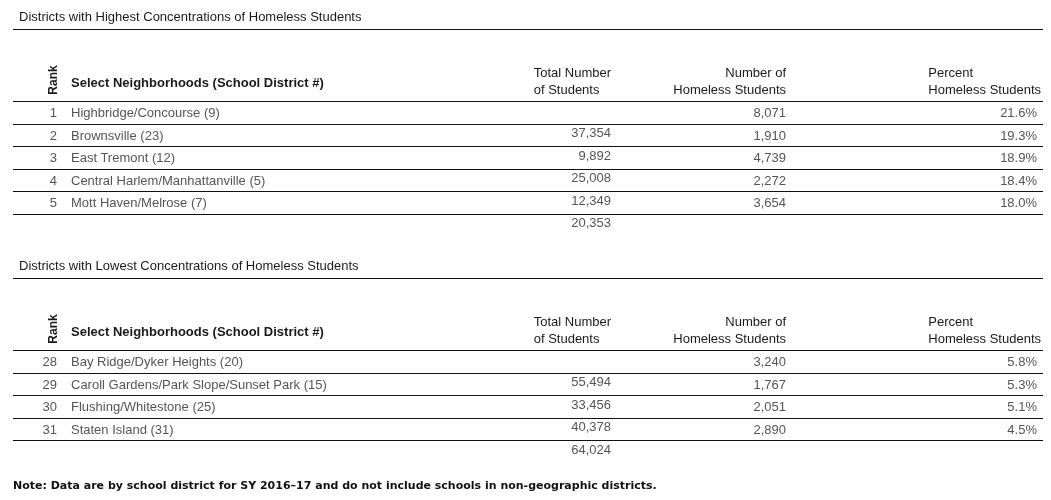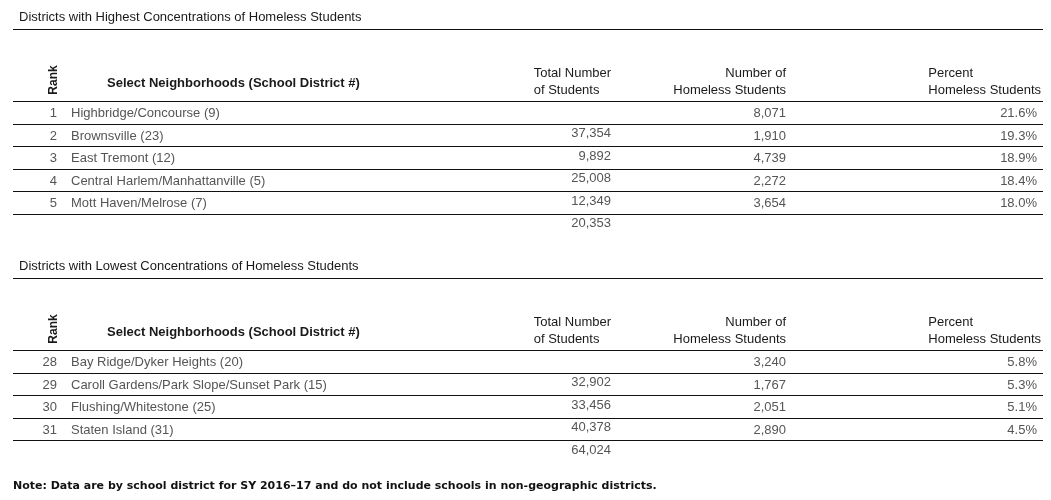--- a/index.html
+++ b/index.html
@@ -6,21 +6,21 @@
   body { width:1051px; height:500px; position:relative; overflow:hidden;
          font-family:"Liberation Sans", sans-serif; color:#1a1a1a; }
   .section { position:absolute; left:13px; width:1030px; }
   .sec-title { font-size:13px; padding-left:6px; height:18px; line-height:18px;
                border-bottom:1.5px solid #111; padding-bottom:3px; }
   .thead { position:relative; height:71px; border-bottom:1.5px solid #111; }
   .rank-h { position:absolute; left:33px; bottom:4px; width:14px; height:34px; }
   .rank-h span { position:absolute; left:50%; top:50%; transform:translate(-50%,-50%) rotate(-90deg);
                  font-size:12px; font-weight:bold; white-space:nowrap; color:#1a1a1a; }
   .h { position:absolute; bottom:3px; font-size:13px; line-height:17px; color:#1a1a1a; }
-  .h-name { left:58px; bottom:10px; font-weight:bold;margin-left:36px; }
+  .h-name { left:58px; bottom:10px; font-weight:bold; }
   .h-total { right:432px; text-align:left; }
   .h-home { right:257px; text-align:right;margin-top:24px; }
   .h-pct { right:2px; text-align:left; }
   .row { position:relative; height:21.5px; border-bottom:1.5px solid #111; font-size:13px;
          line-height:21px; color:#555; }
   .c { position:absolute; top:0; white-space:nowrap; }
   .c-rank { right:986px; text-align:right; }
   .c-name { left:58px; }
   .c-total { right:432px;margin-top:20px; }
   .c-home { right:257px; }
@@ -103,21 +103,21 @@
         <div>Homeless Students</div>
       </div>
     <div class="h h-pct">
         <div>Percent</div>
         <div>Homeless Students</div>
       </div>
   </div>
     <div class="row">
       <span class="c c-rank">28</span>
       <span class="c c-name">Bay Ridge/Dyker Heights (20)</span>
-      <span class="c c-total">32,902</span>
+      <span class="c c-total">55,494</span>
       <span class="c c-home">3,240</span>
       <span class="c c-pct">5.8%</span>
     </div>
     <div class="row">
       <span class="c c-rank">29</span>
       <span class="c c-name">Caroll Gardens/Park Slope/Sunset Park (15)</span>
       <span class="c c-total">33,456</span>
       <span class="c c-home">1,767</span>
       <span class="c c-pct">5.3%</span>
     </div>

